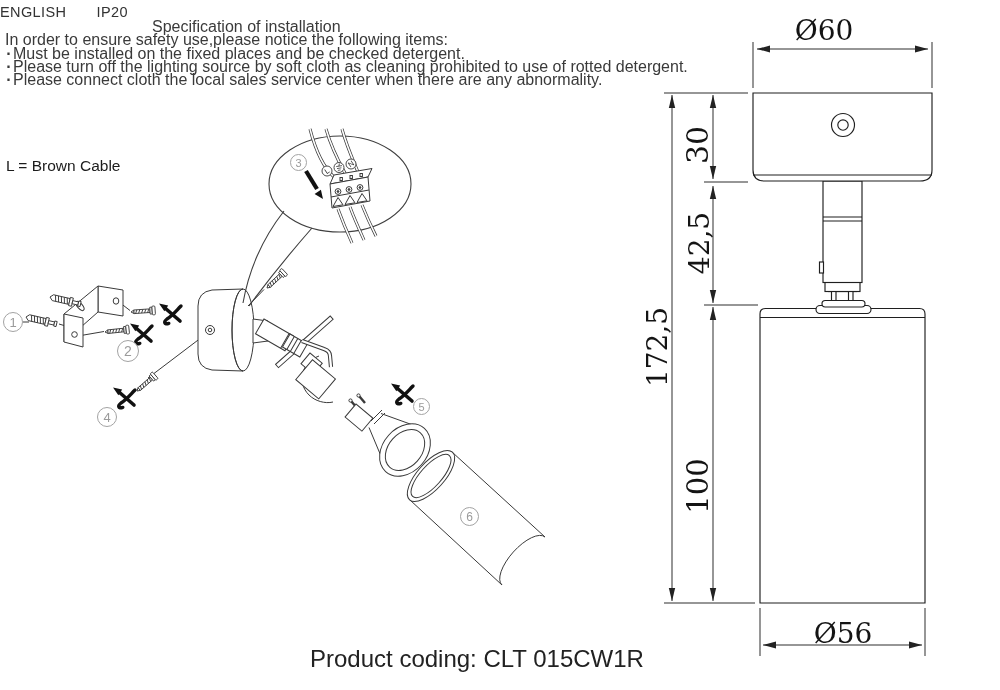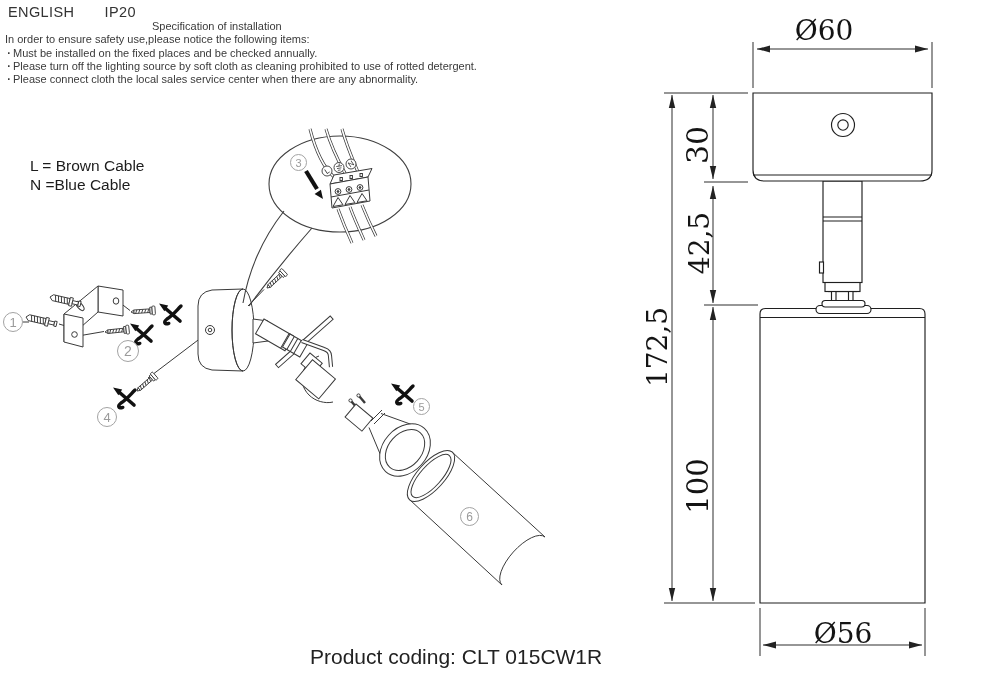--- a/index.html
+++ b/index.html
@@ -1,41 +1,41 @@
 <!DOCTYPE html>
 <html><head>
 <meta charset="utf-8">
 <style>
   html,body{margin:0;padding:0;background:#fff;}
   .page{position:relative;width:1000px;height:690px;background:#fff;overflow:hidden;
         font-family:"Liberation Sans",sans-serif;color:#2a2a2a;}
   .abs{position:absolute;}
   svg{position:absolute;left:0;top:0;}
   
-  .hdr{left:8px;top:4px;font-size:14.5px;letter-spacing:.4px;color:#333;}
+  .hdr{left:0;top:4px;font-size:14.5px;letter-spacing:.4px;color:#333;}
   .hdr .ip{margin-left:30px;}
   
-  .spec{left:5px;top:20px;width:540px;font-size:11px;line-height:13.3px;color:#3a3a3a;}
+  .spec{left:5px;top:20px;width:540px;font-size:16px;line-height:13.3px;color:#3a3a3a;}
   .spec-title{margin-left:147px;}
   .spec-intro{margin-left:0;}
   .spec-item{white-space:nowrap;}
   .spec-item .b{display:inline-block;width:8px;text-align:center;font-weight:bold;}
   
-  .legend{left:30px;top:156px;font-size:15.5px;line-height:19.4px;color:#1c1c1c;}
+  .legend{left:6px;top:156px;font-size:15.5px;line-height:19.4px;color:#1c1c1c;}
   
   .marker{display:flex;align-items:center;justify-content:center;border:1.4px solid #a3a3a3;
           border-radius:50%;color:#9b9b9b;background:#fff;box-sizing:border-box;}
   
   .wlabel{font-size:7.5px;color:#333;transform:translate(-50%,-50%) rotate(-35deg);}
   
   .dim{font-family:"DejaVu Serif",serif;color:#141414;white-space:nowrap;
        transform:translate(-50%,-50%);}
   .dim.rot{transform:translate(-50%,-50%) rotate(-90deg);}
   
-  .footer{left:310px;top:645px;font-size:21px;color:#222;}
+  .footer{left:310px;top:645px;font-size:24px;color:#222;}
 </style>
 </head>
 <body>
 
 <div class="page">
 
   <svg width="1000" height="690" viewBox="0 0 1000 690">
     <defs>
 
       <g id="rotx">
@@ -267,28 +267,27 @@
     </g>
   </svg>
 
   <div class="abs hdr">
     <span>ENGLISH</span><span class="ip">IP20</span>
   </div>
 
   <div class="abs spec">
     <div class="spec-title">Specification of installation</div>
     <div class="spec-intro">In order to ensure safety use,please notice the following items:</div>
-    <div class="spec-item"><span class="b">·</span><span>Must be installed on the fixed places and be checked annually.</span></div>
+    <div class="spec-item"><span class="b">·</span><span>Must be installed on the fixed places and be checked detergent.</span></div>
     <div class="spec-item"><span class="b">·</span><span>Please turn off the lighting source by soft cloth as cleaning prohibited to use of rotted detergent.</span></div>
     <div class="spec-item"><span class="b">·</span><span>Please connect cloth the local sales service center when there are any abnormality.</span></div>
   </div>
 
   <div class="abs legend">
     <div>L = Brown Cable</div>
-    <div>N =Blue Cable</div>
   </div>
 
   <div class="abs marker" style="left:3px;top:312px;width:20px;height:20px;font-size:13px;">
       <span>1</span>
     </div>
   <div class="abs marker" style="left:117px;top:340px;width:22px;height:22px;font-size:14px;">
       <span>2</span>
     </div>
   <div class="abs marker" style="left:290px;top:154px;width:17px;height:17px;font-size:11px;">
       <span>3</span>

